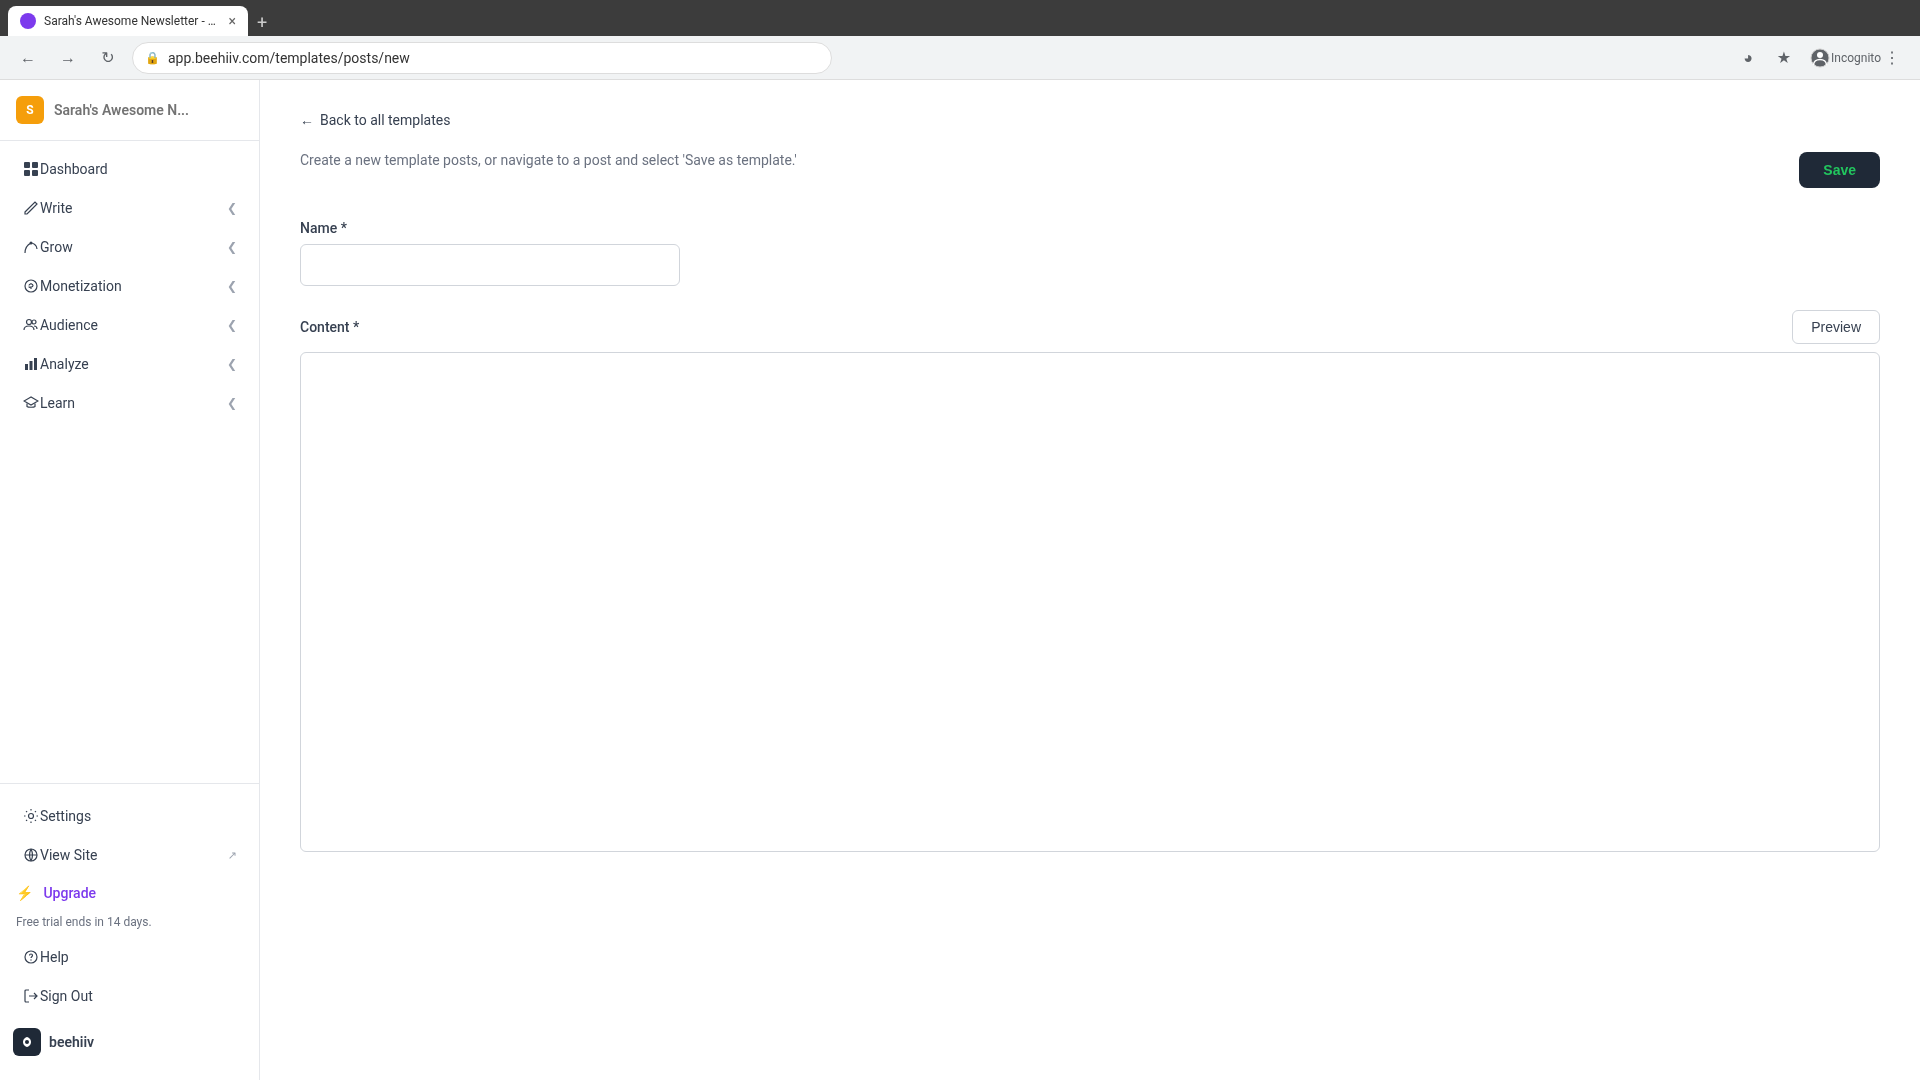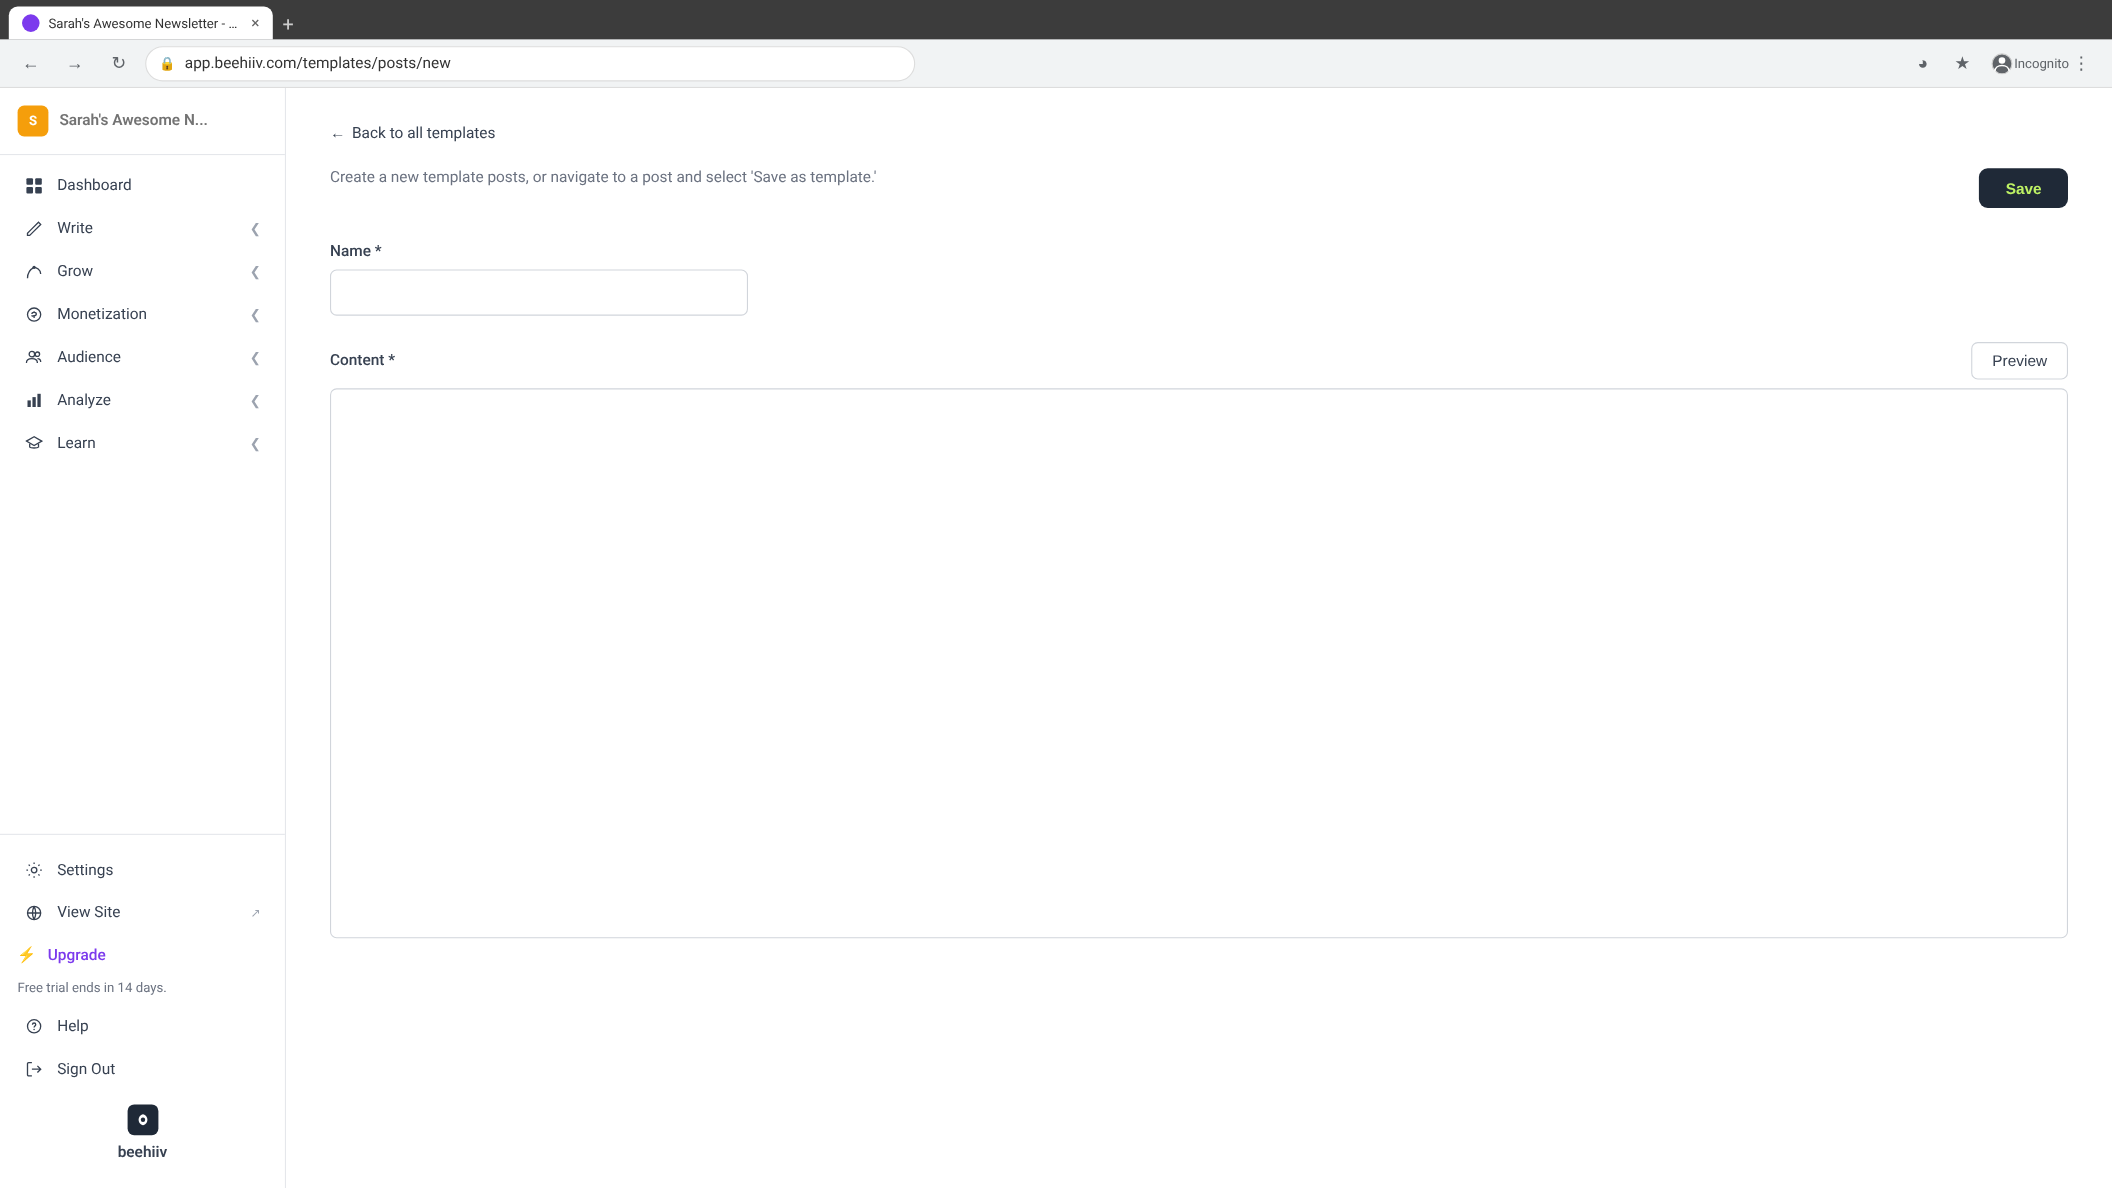--- a/index.html
+++ b/index.html
@@ -21,43 +21,43 @@
     
     .app { display: flex; flex: 1; overflow: hidden; }
 
     
     .sidebar { width: 260px; background: #fff; border-right: 1px solid #e5e7eb; display: flex; flex-direction: column; overflow-y: auto; flex-shrink: 0; }
     .sidebar-header { padding: 16px; display: flex; align-items: center; gap: 10px; border-bottom: 1px solid #e5e7eb; }
     .sidebar-avatar { width: 28px; height: 28px; background: #f59e0b; border-radius: 6px; display: flex; align-items: center; justify-content: center; color: #fff; font-size: 12px; font-weight: bold; flex-shrink: 0; }
     .sidebar-site-name { font-size: 14px; font-weight: 600; color: #737373; white-space: nowrap; overflow: hidden; text-overflow: ellipsis; }
 
     .sidebar-nav { padding: 8px 0; flex: 1; }
-    .sidebar-item { display: flex; align-items: center; padding: 10px 16px; cursor: pointer; color: #374151; font-size: 14px; gap: 12px; border-radius: 6px; margin: 1px 6px; }
+    .sidebar-item { display: flex; align-items: center; padding: 10px 16px; cursor: pointer; color: #374151; font-size: 14px; border-radius: 6px; margin: 1px 6px; }
     .sidebar-item .item-icon { width: 18px; height: 18px; display: flex; align-items: center; justify-content: center; flex-shrink: 0; }
     .sidebar-item .item-label { flex: 1; }
     .sidebar-item .chevron { font-size: 12px; color: #9ca3af; }
 
     .sidebar-bottom { padding: 12px 0; border-top: 1px solid #e5e7eb; }
     .upgrade-item { padding: 10px 16px; cursor: pointer; }
     .upgrade-label { color: #7c3aed; font-size: 14px; font-weight: 500; display: flex; align-items: center; gap: 10px; }
     .trial-notice { font-size: 12px; color: #6b7280; padding: 4px 16px 8px; }
-    .beehiiv-logo { padding: 12px 0; display: flex; align-items: center; gap: 8px; color: #374151; font-size: 14px; font-weight: 600; flex-direction: column; }
+    .beehiiv-logo { padding: 12px 13px; display: flex; align-items: center; gap: 8px; color: #374151; font-size: 14px; font-weight: 600; }
     .beehiiv-icon { width: 28px; height: 28px; background: #1f2937; border-radius: 6px; display: flex; align-items: center; justify-content: center; }
 
     
     .main-content { flex: 1; overflow-y: auto; padding: 32px 40px; background: #fff; }
     .back-link { display: flex; align-items: center; gap: 6px; color: #374151; font-size: 14px; cursor: pointer; margin-bottom: 24px; text-decoration: none; }
     .back-arrow { font-size: 14px; }
 
     .page-header { display: flex; align-items: flex-start; justify-content: space-between; margin-bottom: 32px; }
     .page-header-left { }
     .page-title { font-size: 36px; font-weight: 700; color: #111; margin-bottom: 8px; }
     .page-subtitle { font-size: 14px; color: #6b7280; }
 
-    .save-btn { background: #1f2937; color: #bef264; border: none; border-radius: 8px; padding: 10px 24px; font-size: 14px; font-weight: 600; cursor: pointer; }
+    .save-btn { background: #1f2937; color: #22c55e; border: none; border-radius: 8px; padding: 10px 24px; font-size: 14px; font-weight: 600; cursor: pointer; }
 
     .form-section { margin-bottom: 24px; }
     .form-label { font-size: 14px; font-weight: 500; color: #374151; margin-bottom: 8px; display: block; }
     .required-star { color: #374151; }
     .name-input { width: 380px; height: 42px; border: 1px solid #d1d5db; border-radius: 6px; padding: 0 12px; font-size: 14px; color: #111; outline: none; }
 
     .content-section { }
     .content-header { display: flex; align-items: center; justify-content: space-between; margin-bottom: 8px; }
     .content-label { font-size: 14px; font-weight: 500; color: #374151; text-align: center; }
     .preview-btn { background: #fff; color: #374151; border: 1px solid #d1d5db; border-radius: 6px; padding: 8px 18px; font-size: 14px; font-weight: 500; cursor: pointer; margin-left: 43px; }

